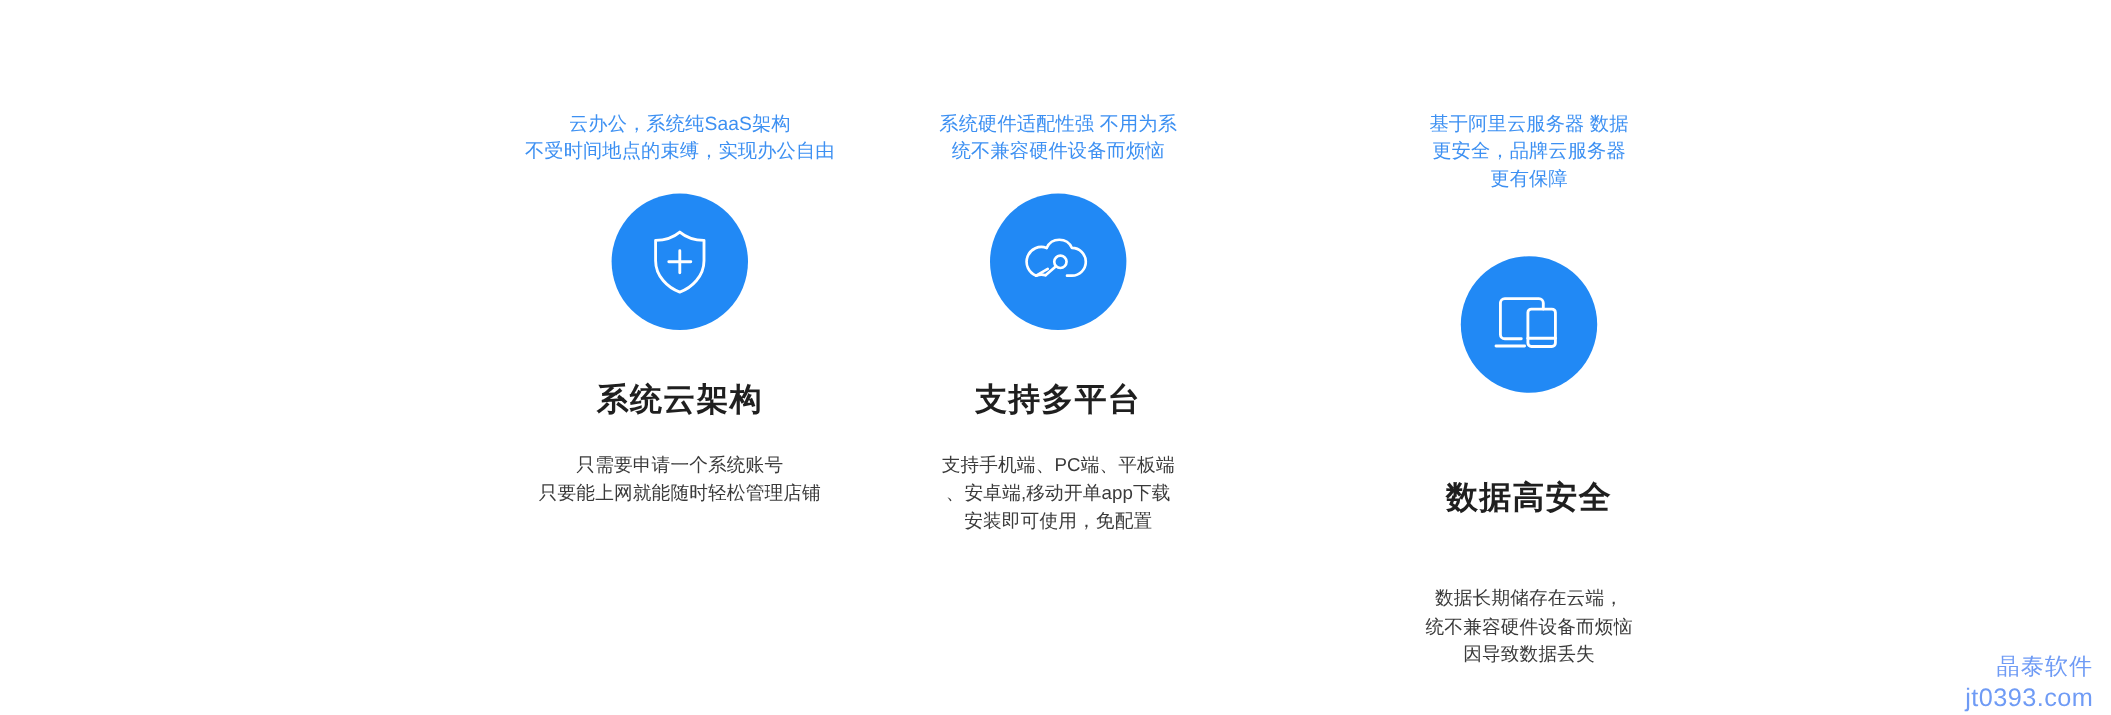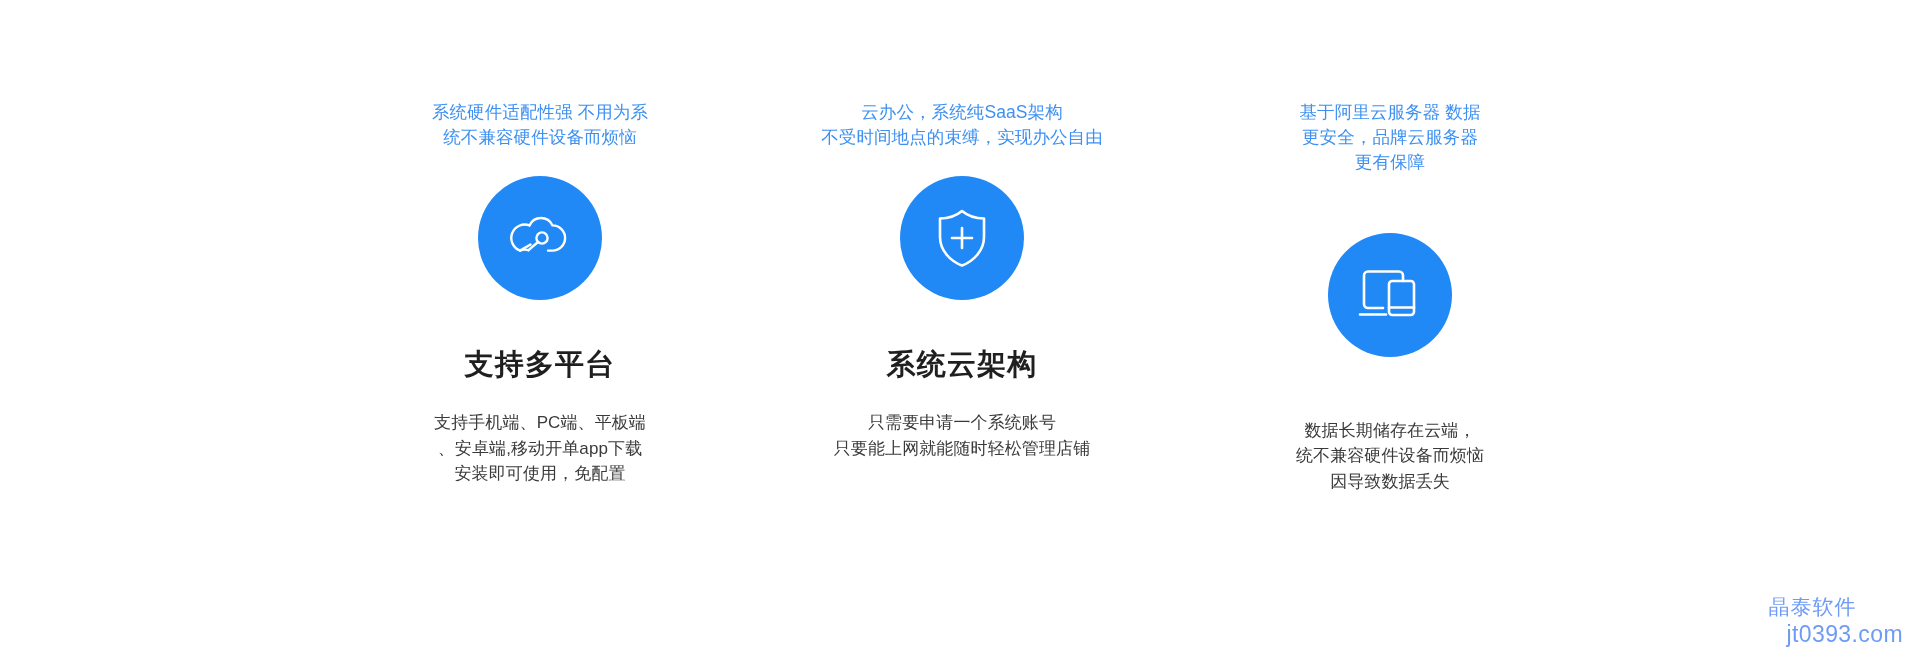--- a/index.html
+++ b/index.html
@@ -97,40 +97,60 @@
   .col-3 .feature-caption { width: 250px; }
 
   .col-1 .feature-desc { width: 250px; }
   .col-2 .feature-desc { width: 300px; }
   .col-3 .feature-desc { width: 250px; }
 
   #watermark {
     position: absolute;
     right: 16px;
     bottom: 2px;
-    text-align: left;
+    text-align: right;
     color: #6f9bf5;
     line-height: 1.22;
   }
   #watermark .wm-cn {
     font-size: 21px;
     letter-spacing: 1px;
   }
   #watermark .wm-url {
     font-size: 23px;
     letter-spacing: 0.4px;
     margin-left: 18px;
   }
 </style>
 </head>
 <body>
 
 <div id="features-section">
 
   <div class="columns">
+
+    <div class="feature-col col-2">
+      <div class="feature-caption">云办公，系统纯SaaS架构
+不受时间地点的束缚，实现办公自由</div>
+
+      <div class="icon-wrap">
+        <span>
+          <svg width="62" height="64" viewBox="0 0 62 64" fill="none" stroke="#ffffff" stroke-width="2.6" stroke-linecap="round" stroke-linejoin="round">
+            <path d="M31 5 C25 10 16 12.5 9 12.5 L9 31 C9 45 20 55.5 31 59.5 C42 55.5 53 45 53 31 L53 12.5 C46 12.5 37 10 31 5 Z"></path>
+            <line x1="31" y1="22" x2="31" y2="42"></line>
+            <line x1="21" y1="32" x2="41" y2="32"></line>
+          </svg>
+        </span>
+      </div>
+
+      <div class="feature-title">系统云架构</div>
+
+      <div class="feature-desc">只需要申请一个系统账号
+只要能上网就能随时轻松管理店铺</div>
+    </div>
 
     <div class="feature-col col-1">
       <div class="feature-caption">系统硬件适配性强 不用为系
 统不兼容硬件设备而烦恼</div>
 
       <div class="icon-wrap">
         <span>
           <svg width="70" height="56" viewBox="0 0 70 56" fill="none" stroke="#ffffff" stroke-width="2.4" stroke-linecap="round" stroke-linejoin="round">
             <path d="M24.5 15.4 A12.6 12.6 0 0 1 47.5 15.4 A12.6 12.6 0 0 1 47.5 40.6 L43 40.6"></path>
             <path d="M24.5 15.4 A12.6 12.6 0 0 0 15 40.6 L25.5 34.5"></path>
@@ -141,56 +161,37 @@
         </span>
       </div>
 
       <div class="feature-title">支持多平台</div>
 
       <div class="feature-desc">支持手机端、PC端、平板端
 、安卓端,移动开单app下载
 安装即可使用，免配置</div>
     </div>
 
-    <div class="feature-col col-2">
-      <div class="feature-caption">云办公，系统纯SaaS架构
-不受时间地点的束缚，实现办公自由</div>
-
-      <div class="icon-wrap">
-        <span>
-          <svg width="62" height="64" viewBox="0 0 62 64" fill="none" stroke="#ffffff" stroke-width="2.6" stroke-linecap="round" stroke-linejoin="round">
-            <path d="M31 5 C25 10 16 12.5 9 12.5 L9 31 C9 45 20 55.5 31 59.5 C42 55.5 53 45 53 31 L53 12.5 C46 12.5 37 10 31 5 Z"></path>
-            <line x1="31" y1="22" x2="31" y2="42"></line>
-            <line x1="21" y1="32" x2="41" y2="32"></line>
-          </svg>
-        </span>
-      </div>
-
-      <div class="feature-title">系统云架构</div>
-
-      <div class="feature-desc">只需要申请一个系统账号
-只要能上网就能随时轻松管理店铺</div>
-    </div>
-
     <div class="feature-col col-3">
       <div class="feature-caption">基于阿里云服务器 数据
 更安全，品牌云服务器
 更有保障</div>
 
       <div class="icon-wrap">
         <span>
           <svg width="64" height="62" viewBox="0 0 64 62" fill="none" stroke="#ffffff" stroke-width="2.6" stroke-linecap="round" stroke-linejoin="round">
             <path d="M45 17 L45 11.5 A4 4 0 0 0 41 7.5 L10 7.5 A4 4 0 0 0 6 11.5 L6 40 A4 4 0 0 0 10 44 L25 44"></path>
             <line x1="2" y1="50.5" x2="28" y2="50.5"></line>
             <rect x="31" y="17" width="25" height="34" rx="3.2"></rect>
             <line x1="31" y1="43.5" x2="56" y2="43.5"></line>
           </svg>
         </span>
       </div>
 
+      <div class="feature-title">数据高安全</div>
 
       <div class="feature-desc">数据长期储存在云端，
 统不兼容硬件设备而烦恼
 因导致数据丢失</div>
     </div>
 
   </div>
 
   <div id="watermark">
     <div class="wm-cn">晶泰软件</div>

